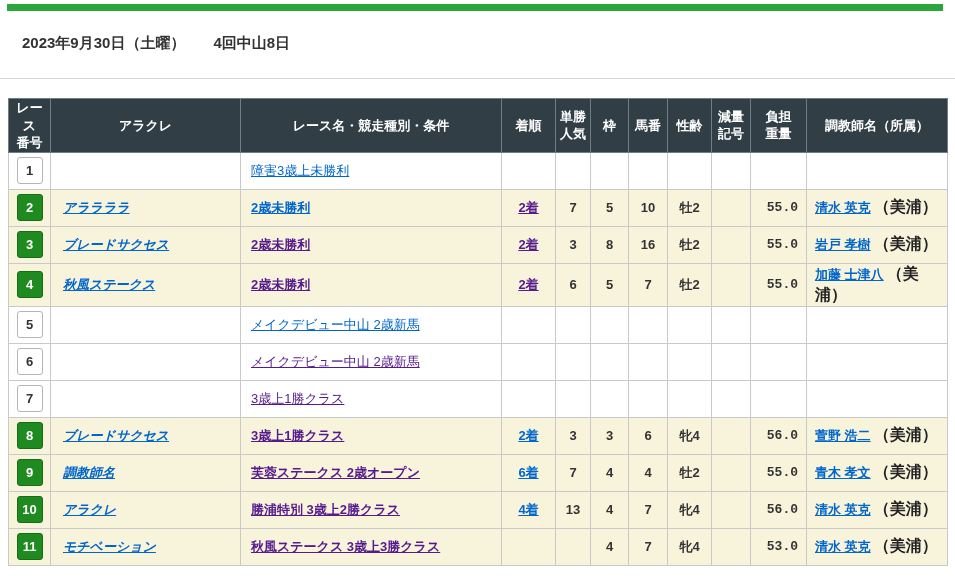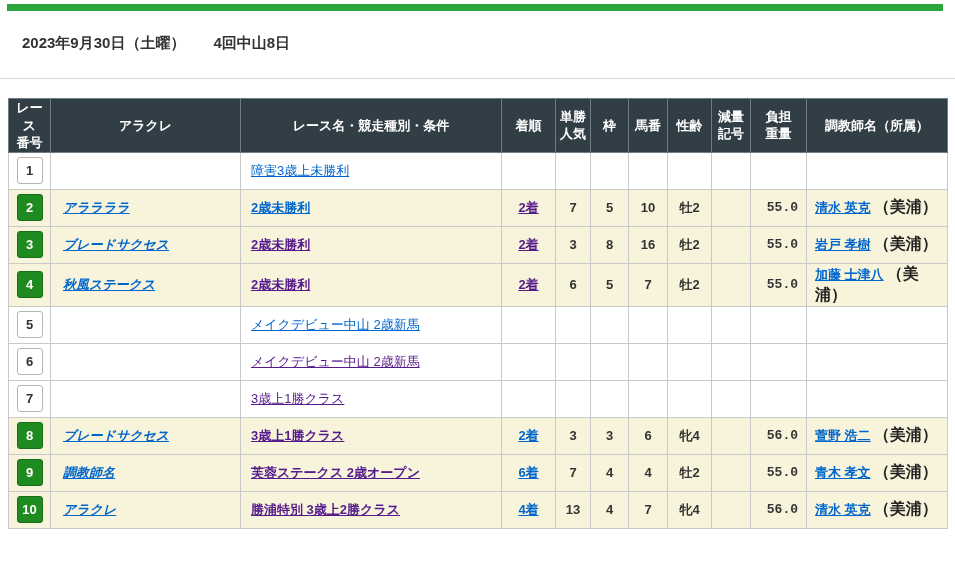--- a/index.html
+++ b/index.html
@@ -252,16 +252,29 @@
       <td class="c-finish"><a class="lnk blue">4着</a></td>
       <td class="c-pop">13</td>
       <td class="c-frame">4</td>
       <td class="c-hno">7</td>
       <td class="c-sexage">牝4</td>
       <td class="c-reduction"></td>
       <td class="c-weight">56.0</td>
       <td class="c-trainer"><a class="lnk blue">清水 英克</a><span class="loc">（美浦）</span></td>
     </tr>
 
+    <tr class="cream">
+      <td class="c-no"><span class="no-box green">11</span></td>
+      <td class="c-horse"><a class="lnk blue">モチベーション</a></td>
+      <td class="c-race"><a class="lnk visited">秋風ステークス 3歳上3勝クラス</a></td>
+      <td class="c-finish"></td>
+      <td class="c-pop"></td>
+      <td class="c-frame">4</td>
+      <td class="c-hno">7</td>
+      <td class="c-sexage">牝4</td>
+      <td class="c-reduction"></td>
+      <td class="c-weight">53.0</td>
+      <td class="c-trainer"><a class="lnk blue">清水 英克</a><span class="loc">（美浦）</span></td>
+    </tr>
 
 
   </tbody>
 </table>
 
 </body></html>

